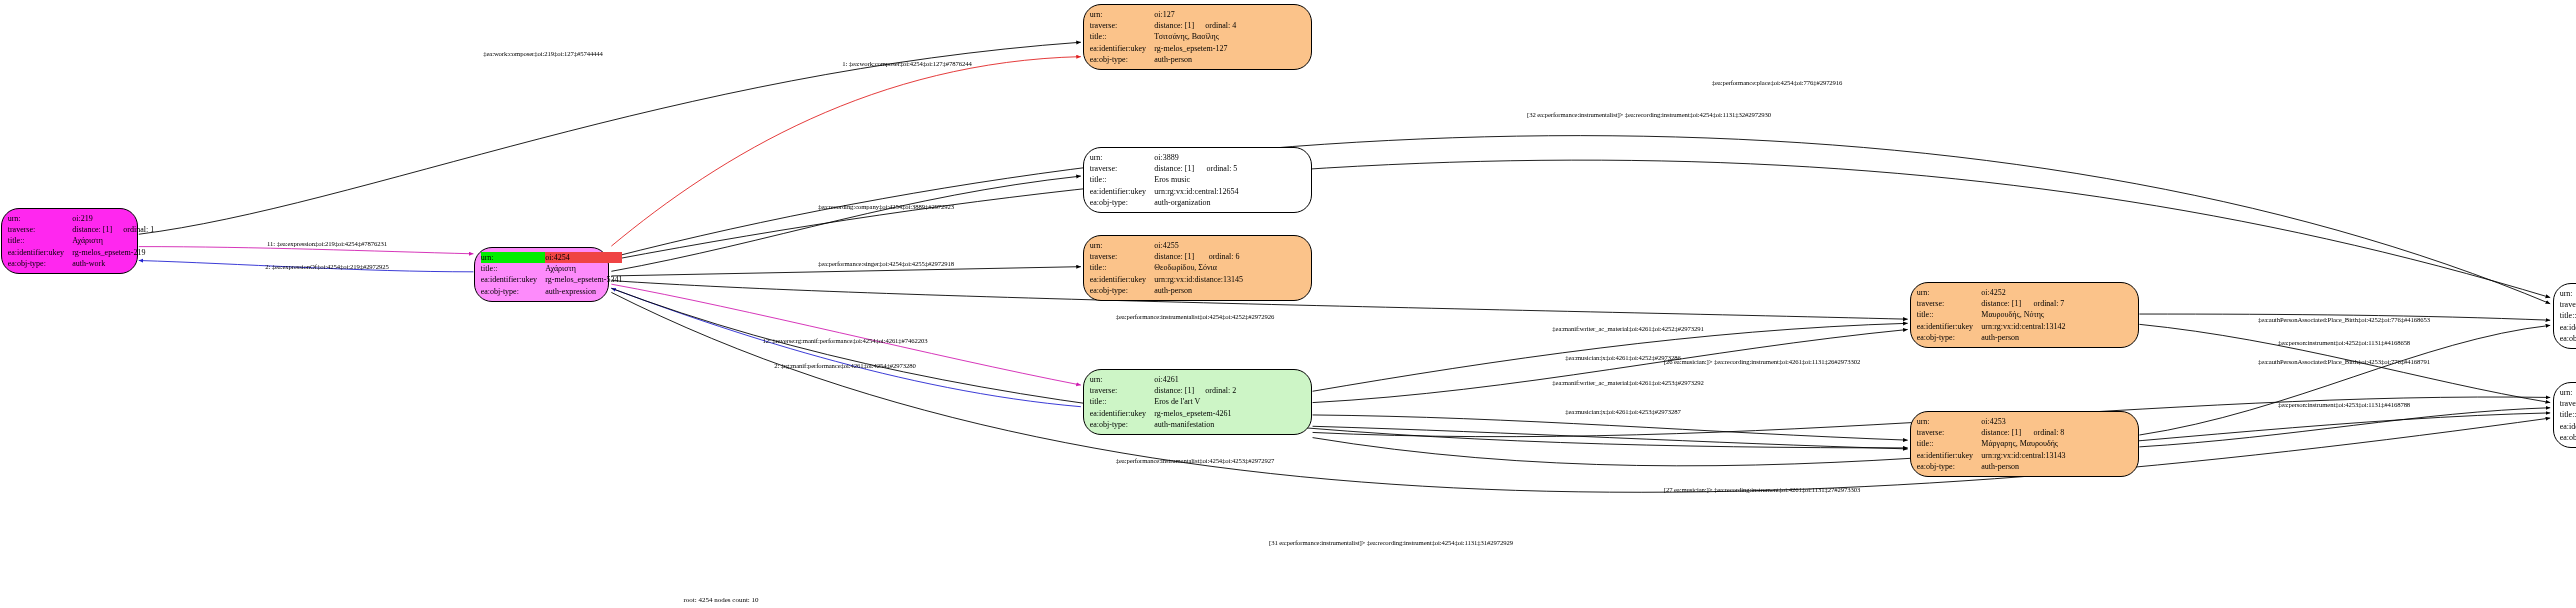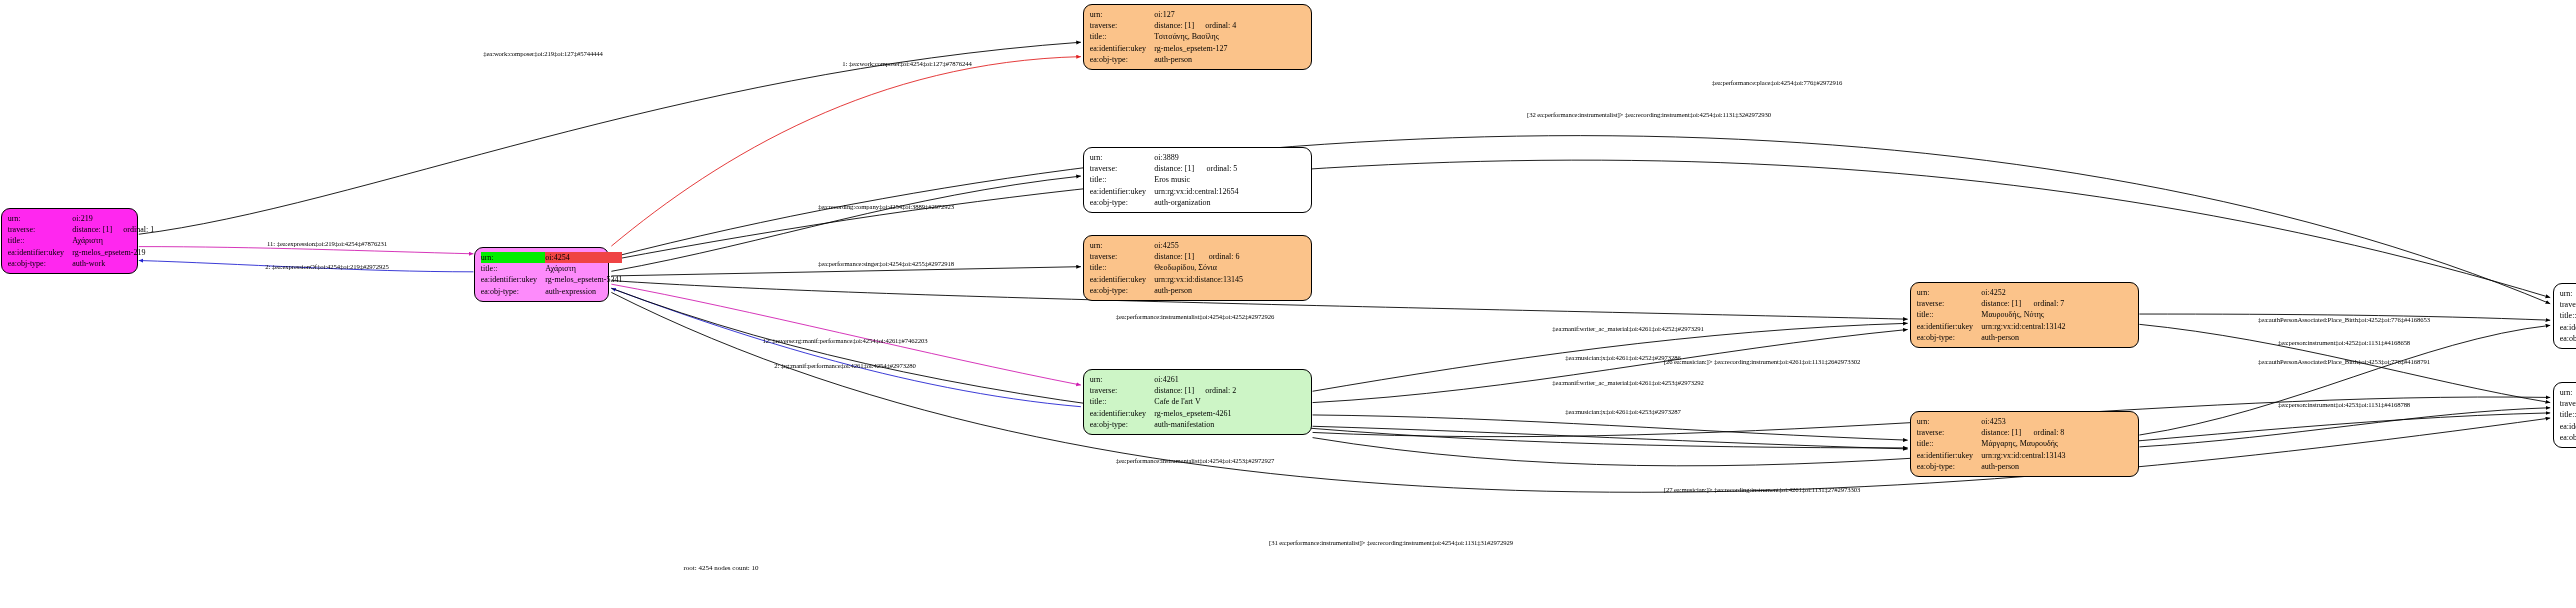--- a/index.html
+++ b/index.html
@@ -20,21 +20,21 @@
     left: 0;
     top: 0;
     width: 2794px;
     height: 608px;
     pointer-events: none;
   }
   .node {
     position: absolute;
     box-sizing: border-box;
     border: 0.8px solid #000000;
-    border-radius: 9px;
+    border-radius: 18px;
     background: #ffffff;
     padding: 3.6px 4.6px 3.6px 5.7px;
     font-size: 8px;
     line-height: 1.38;
     color: #000000;
     white-space: nowrap;
   }
   .node table {
     border-collapse: collapse;
     border-spacing: 0;
@@ -266,21 +266,21 @@
               <td>oi:4261</td>
               <td></td>
             </tr>
             <tr>
               <td class="k">traverse:</td>
               <td>distance: [1]</td>
               <td class="v2">ordinal: 2</td>
             </tr>
             <tr>
               <td class="k">title::</td>
-              <td colspan="2">Cafe de l'art V</td>
+              <td colspan="2">Eros de l'art V</td>
             </tr>
             <tr>
               <td class="k">ea:identifier:ukey</td>
               <td colspan="2">rg-melos_epsetem-4261</td>
             </tr>
             <tr>
               <td class="k">ea:obj-type:</td>
               <td colspan="2">auth-manifestation</td>
             </tr>
           </tbody>
@@ -404,15 +404,15 @@
       <div class="edge-label" style="left: 2344px; top: 319px;">‡ea:authPersonAssociated:Place_Birth‡oi:4252‡oi:776‡#4168653</div>
       <div class="edge-label" style="left: 2344px; top: 342px;">‡ea:person:instrument‡oi:4252‡oi:1131‡#4168658</div>
       <div class="edge-label" style="left: 1762px; top: 361px;">[26 ea:musician:]&gt; ‡ea:recording:instrument‡oi:4261‡oi:1131‡26#2973302</div>
       <div class="edge-label" style="left: 2344px; top: 361px;">‡ea:authPersonAssociated:Place_Birth‡oi:4253‡oi:776‡#4168791</div>
       <div class="edge-label" style="left: 2344px; top: 404px;">‡ea:person:instrument‡oi:4253‡oi:1131‡#4168788</div>
       <div class="edge-label" style="left: 1195px; top: 460px;">‡ea:performance:instrumentalist‡oi:4254‡oi:4253‡#2972927</div>
       <div class="edge-label" style="left: 1762px; top: 489px;">[27 ea:musician:]&gt; ‡ea:recording:instrument‡oi:4261‡oi:1131‡27#2973303</div>
       <div class="edge-label" style="left: 1391px; top: 542px;">[31 ea:performance:instrumentalist]&gt; ‡ea:recording:instrument‡oi:4254‡oi:1131‡31#2972929</div>
     </div>
 
-  <div class="footer-label" style="left:721px; top:568px;">root: 4254 nodes count: 10</div>
+  <div class="footer-label" style="left:721px; top:600px;">root: 4254 nodes count: 10</div>
 </div>
 
 
 </body></html>

